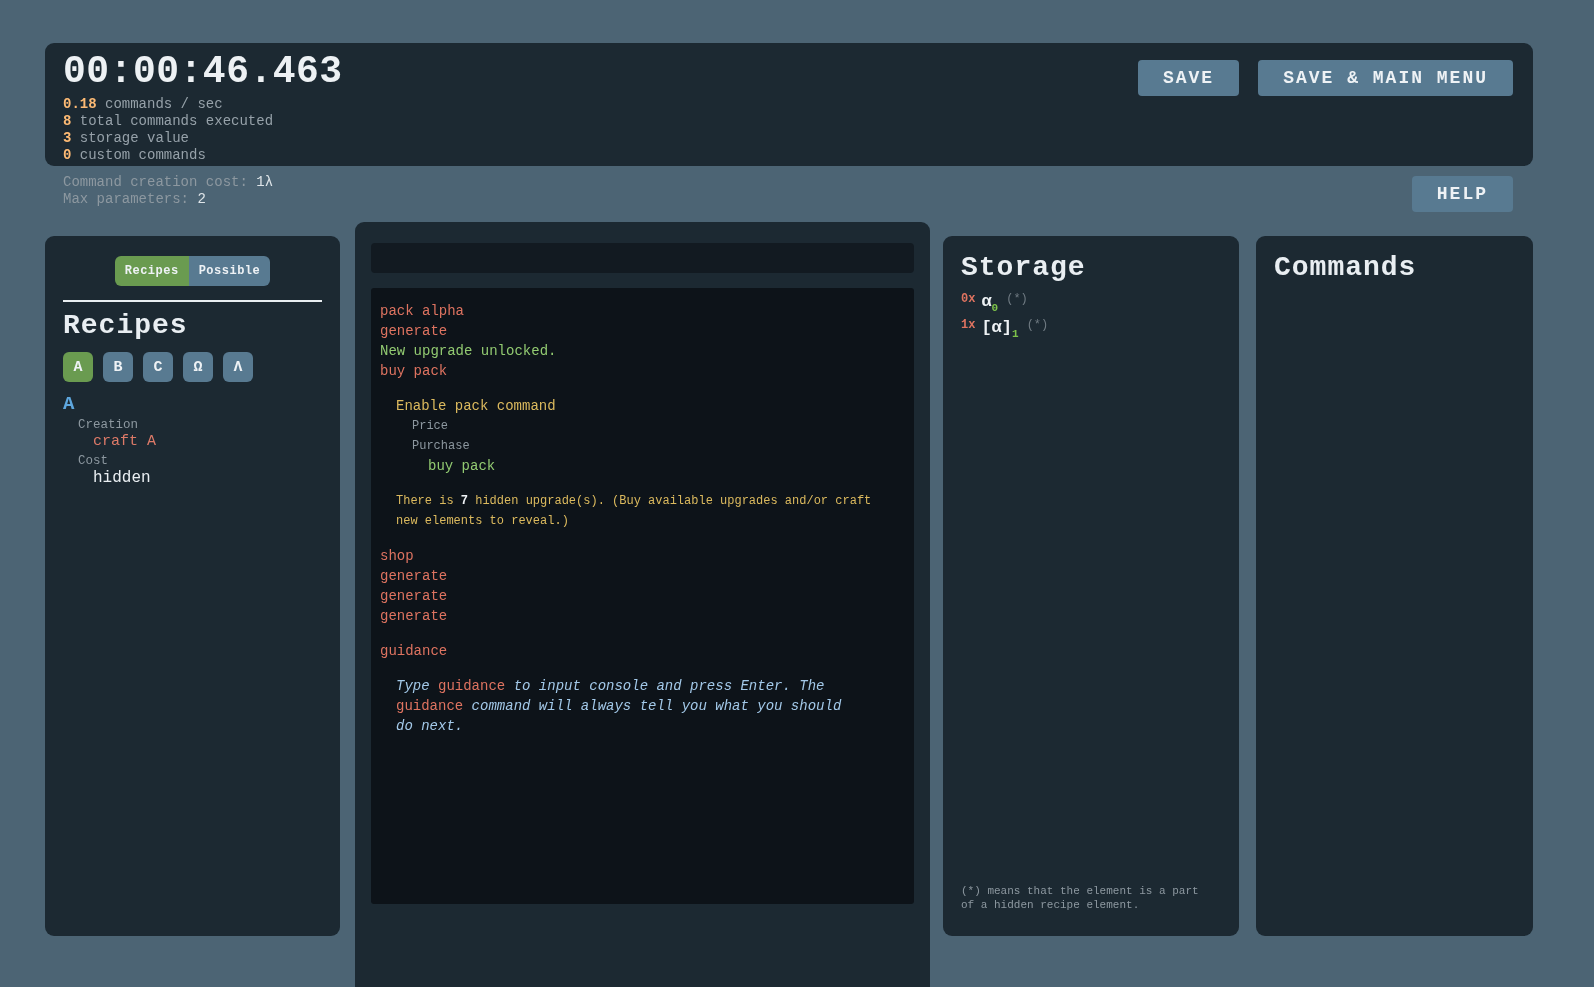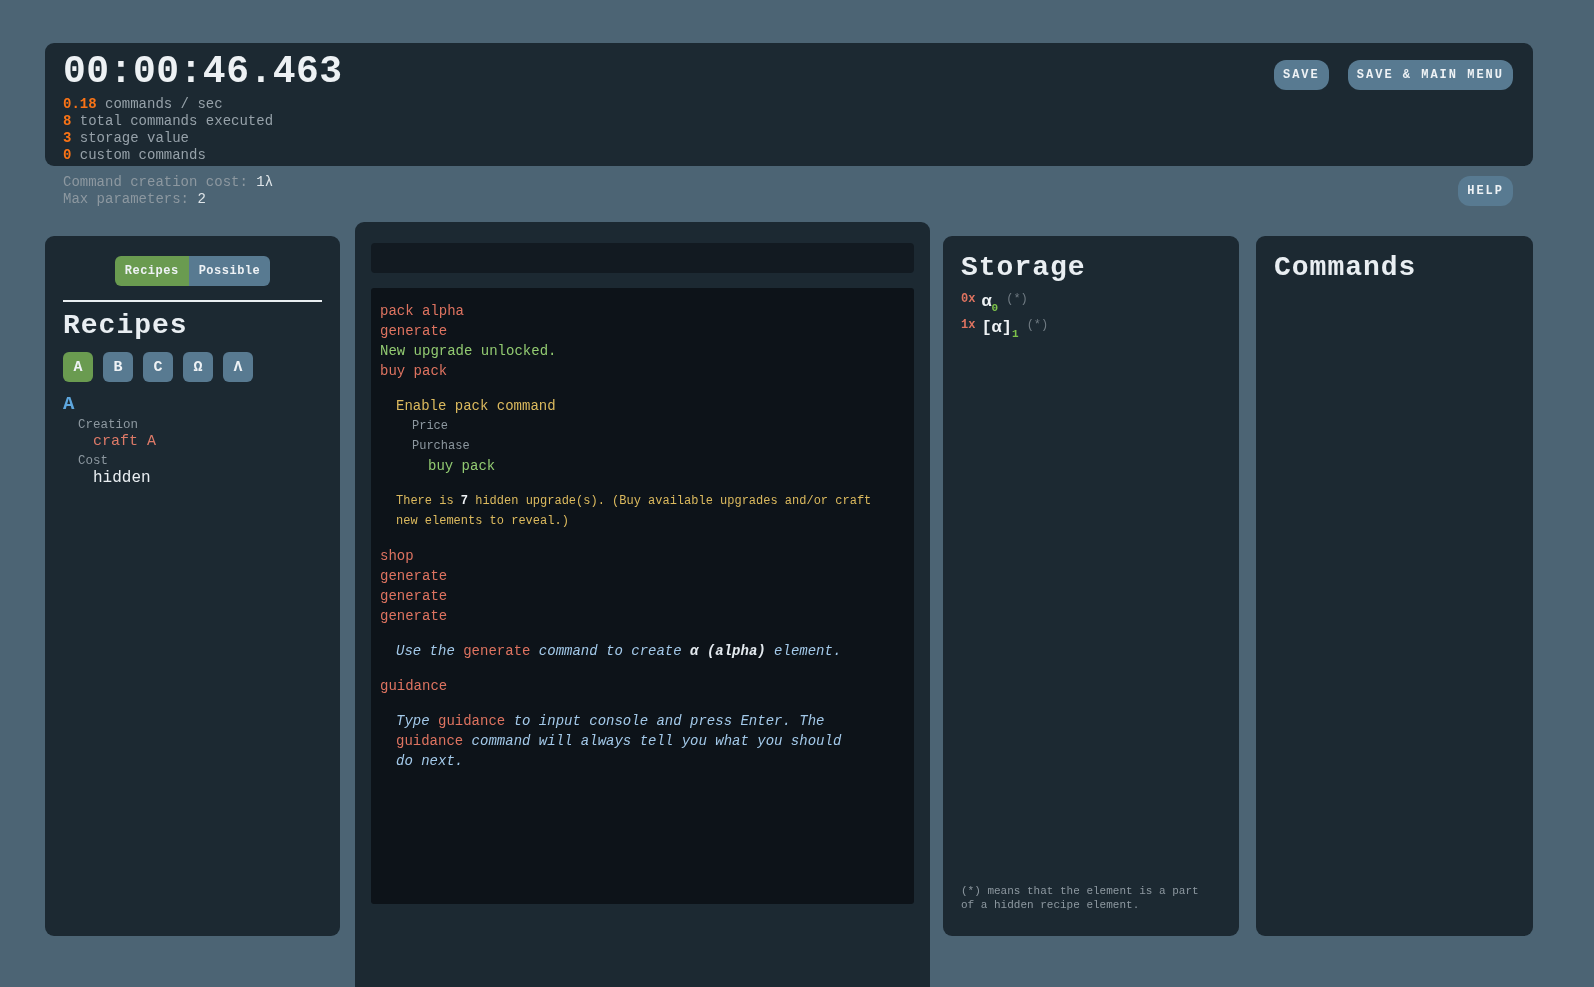--- a/index.html
+++ b/index.html
@@ -6,25 +6,25 @@
   body{width:1594px;height:987px;background:#4c6474;font-family:"Liberation Mono",monospace;position:relative;overflow:hidden}
   .panel{position:absolute;background:#1c2932;border-radius:9px}
   .header-panel{left:45px;top:43px;width:1488px;height:123px}
   .left-panel{left:45px;top:236px;width:295px;height:700px}
   .console-panel{left:355px;top:222px;width:575px;height:792px}
   .storage-panel{left:943px;top:236px;width:296px;height:700px}
   .commands-panel{left:1256px;top:236px;width:277px;height:700px}
 
   .timer{position:absolute;left:18px;top:7px;font-size:38px;font-weight:bold;color:#edf1f4;letter-spacing:0.5px}
   .stats{position:absolute;left:18px;top:53px;font-size:14px;line-height:17px;color:#96a1a9}
-  .stats b{color:#f97316}
+  .stats b{color:#fdba74}
   .meta{position:absolute;left:18px;top:131px;font-size:14px;line-height:17px;color:#8d98a0}
   .meta .val{color:#dfe5e9}
   .top-buttons{position:absolute;top:17px;right:20px;display:flex;gap:19px}
-  .btn{background:#587a91;border:none;border-radius:12px;color:#eef2f5;font-family:inherit;font-size:12px;font-weight:bold;letter-spacing:2px;padding:8px 9px;cursor:pointer}
+  .btn{background:#587a91;border:none;border-radius:4px;color:#eef2f5;font-family:inherit;font-size:18px;font-weight:bold;letter-spacing:2px;padding:8px 25px;cursor:pointer}
   .help-btn{position:absolute;top:133px;right:20px}
 
   .tabs{display:flex;justify-content:center;margin-top:20px}
   .tab{background:#587a91;color:#eef2f5;font-size:12px;font-weight:bold;letter-spacing:0.5px;padding:8px 10px;cursor:pointer}
   .tab:first-child{border-radius:6px 0 0 6px}
   .tab:last-child{border-radius:0 6px 6px 0}
   .tab.active{background:#6a9b50}
   .divider{border:none;border-top:2px solid #e9eef1;margin:14px 18px 0 18px}
   .panel-heading{margin:16px 0 0 18px;font-size:28px;font-weight:bold;color:#e9eef2;letter-spacing:1px}
   .left-panel .panel-heading{margin-top:8px}
@@ -116,21 +116,20 @@
       <div class="log-line mt" style="margin-left: 16px;"><span class="cl-warn">Enable pack command</span></div>
       <div class="log-line sm" style="margin-left: 32px;"><span class="cl-dim">Price</span></div>
       <div class="log-line sm" style="margin-left: 32px;"><span class="cl-dim">Purchase</span></div>
       <div class="log-line" style="margin-left: 48px;"><span class="cl-ok">buy pack</span></div>
       <div class="log-line sm mt" style="margin-left: 16px;"><span class="cl-warn">There is </span><span class="cl-num">7</span><span class="cl-warn"> hidden upgrade(s). (Buy available upgrades and/or craft</span></div>
       <div class="log-line sm" style="margin-left: 16px;"><span class="cl-warn">new elements to reveal.)</span></div>
       <div class="log-line mt"><span class="cl-cmd">shop</span></div>
       <div class="log-line"><span class="cl-cmd">generate</span></div>
       <div class="log-line"><span class="cl-cmd">generate</span></div>
       <div class="log-line"><span class="cl-cmd">generate</span></div>
-      <div class="log-line mt" style="margin-left: 16px;"><span class="cl-hint">Use the </span><span class="cl-cmd">generate</span><span class="cl-hint"> command to create </span><span class="cl-hintb">α (alpha)</span><span class="cl-hint"> element.</span></div>
       <div class="log-line mt"><span class="cl-cmd">guidance</span></div>
       <div class="log-line mt" style="margin-left: 16px;"><span class="cl-hint">Type </span><span class="cl-cmd">guidance</span><span class="cl-hint"> to input console and press Enter. The</span></div>
       <div class="log-line" style="margin-left: 16px;"><span class="cl-cmd">guidance</span><span class="cl-hint"> command will always tell you what you should</span></div>
       <div class="log-line" style="margin-left: 16px;"><span class="cl-hint">do next.</span></div>
     </div>
 </div>
 
 <div class="panel storage-panel">
   <div class="panel-heading">Storage</div>
   <div class="storage-items" id="storage-items">

